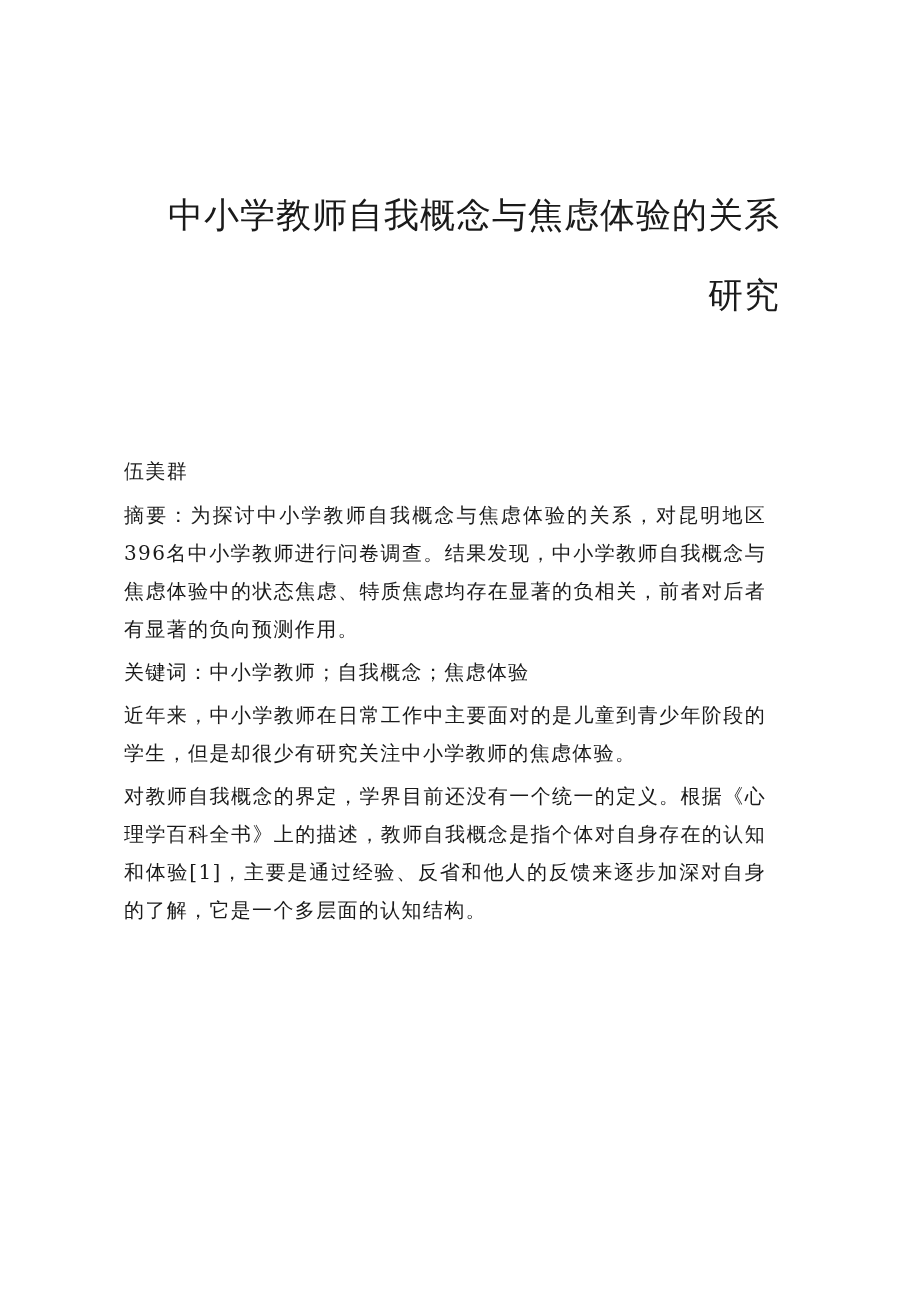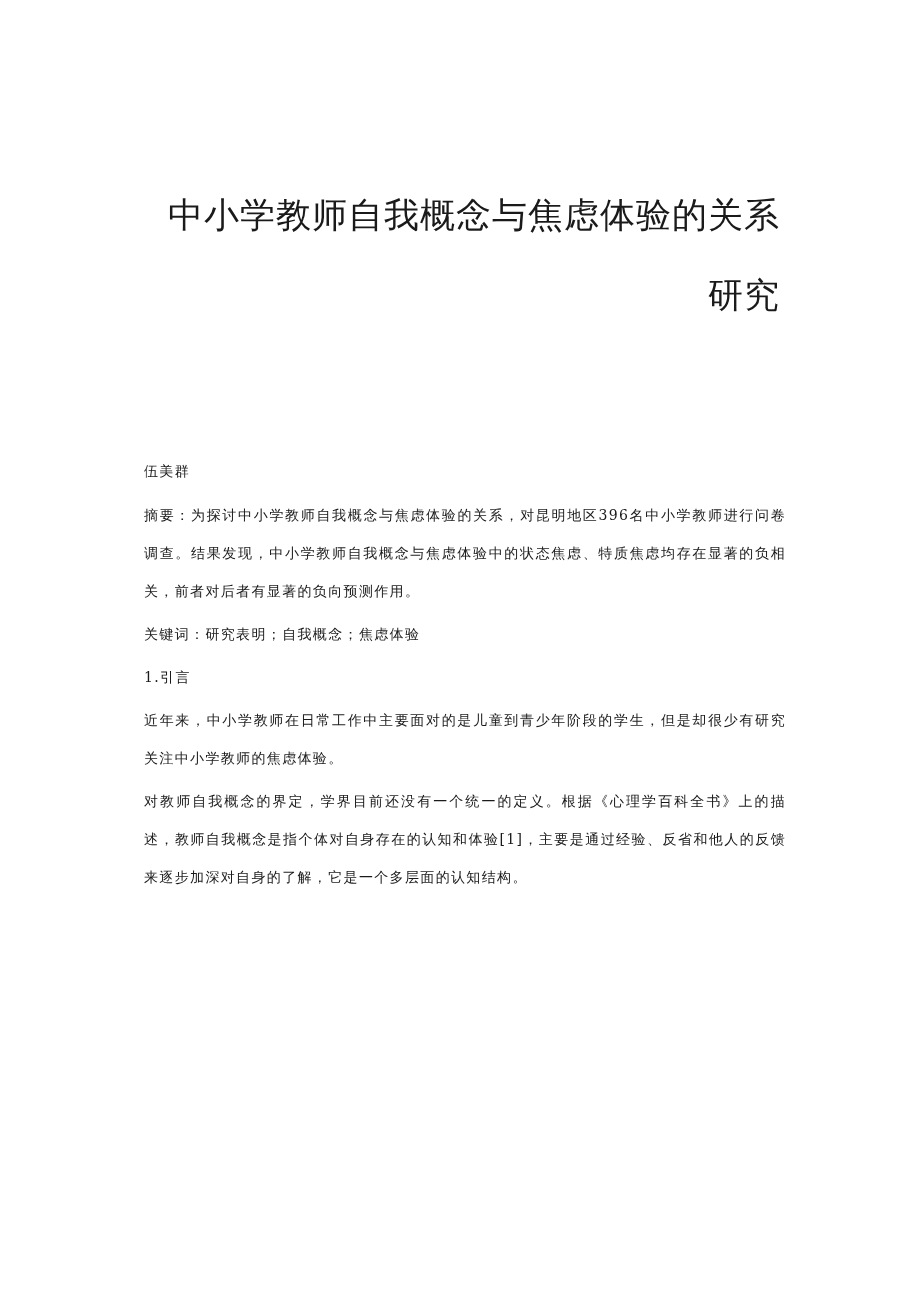--- a/index.html
+++ b/index.html
@@ -8,33 +8,32 @@
       font-family: "DejaVu Serif", "Liberation Serif", serif;
       color: #1a1a1a;
     }
     .page { position: absolute; left: 0; top: 0; width: 920px; height: 1302px; }
     .title {
       position: absolute; left: 0; width: 920px; text-align: center;
       font-size: 35px; letter-spacing: 1px; line-height: 80px; top: 175px;
       font-family: "DejaVu Serif", serif; font-weight: normal; margin: 0;
     }
     .content {
-      position: absolute; left: 144px; width: 642px; top: 452px;
-      font-size: 14px; letter-spacing: 1.35px;
+      position: absolute; left: 124px; width: 642px; top: 452px;
+      font-size: 20px; letter-spacing: 1.35px;
     }
     .p { margin: 0 0 5px 0; line-height: 38px; text-align: justify; }
     .p.author { margin-bottom: 6px; }
   </style>
 </head>
 <body>
 
 <div class="page">
   <h1 class="title" style="width:640px;left:140px;text-align:right;">中小学教师自我概念与焦虑体验的关系研究</h1>
 
   <div class="content">
     <p class="p author">伍美群</p>
     <p class="p">摘要：为探讨中小学教师自我概念与焦虑体验的关系，对昆明地区396名中小学教师进行问卷调查。结果发现，中小学教师自我概念与焦虑体验中的状态焦虑、特质焦虑均存在显著的负相关，前者对后者有显著的负向预测作用。</p>
-    <p class="p">关键词：研究表明；自我概念；焦虑体验</p>
-    <p class="p">1.引言</p>
+    <p class="p">关键词：中小学教师；自我概念；焦虑体验</p>
     <p class="p">近年来，中小学教师在日常工作中主要面对的是儿童到青少年阶段的学生，但是却很少有研究关注中小学教师的焦虑体验。</p>
     <p class="p">对教师自我概念的界定，学界目前还没有一个统一的定义。根据《心理学百科全书》上的描述，教师自我概念是指个体对自身存在的认知和体验[1]，主要是通过经验、反省和他人的反馈来逐步加深对自身的了解，它是一个多层面的认知结构。</p>
   </div>
 </div>
 
 </body></html>

